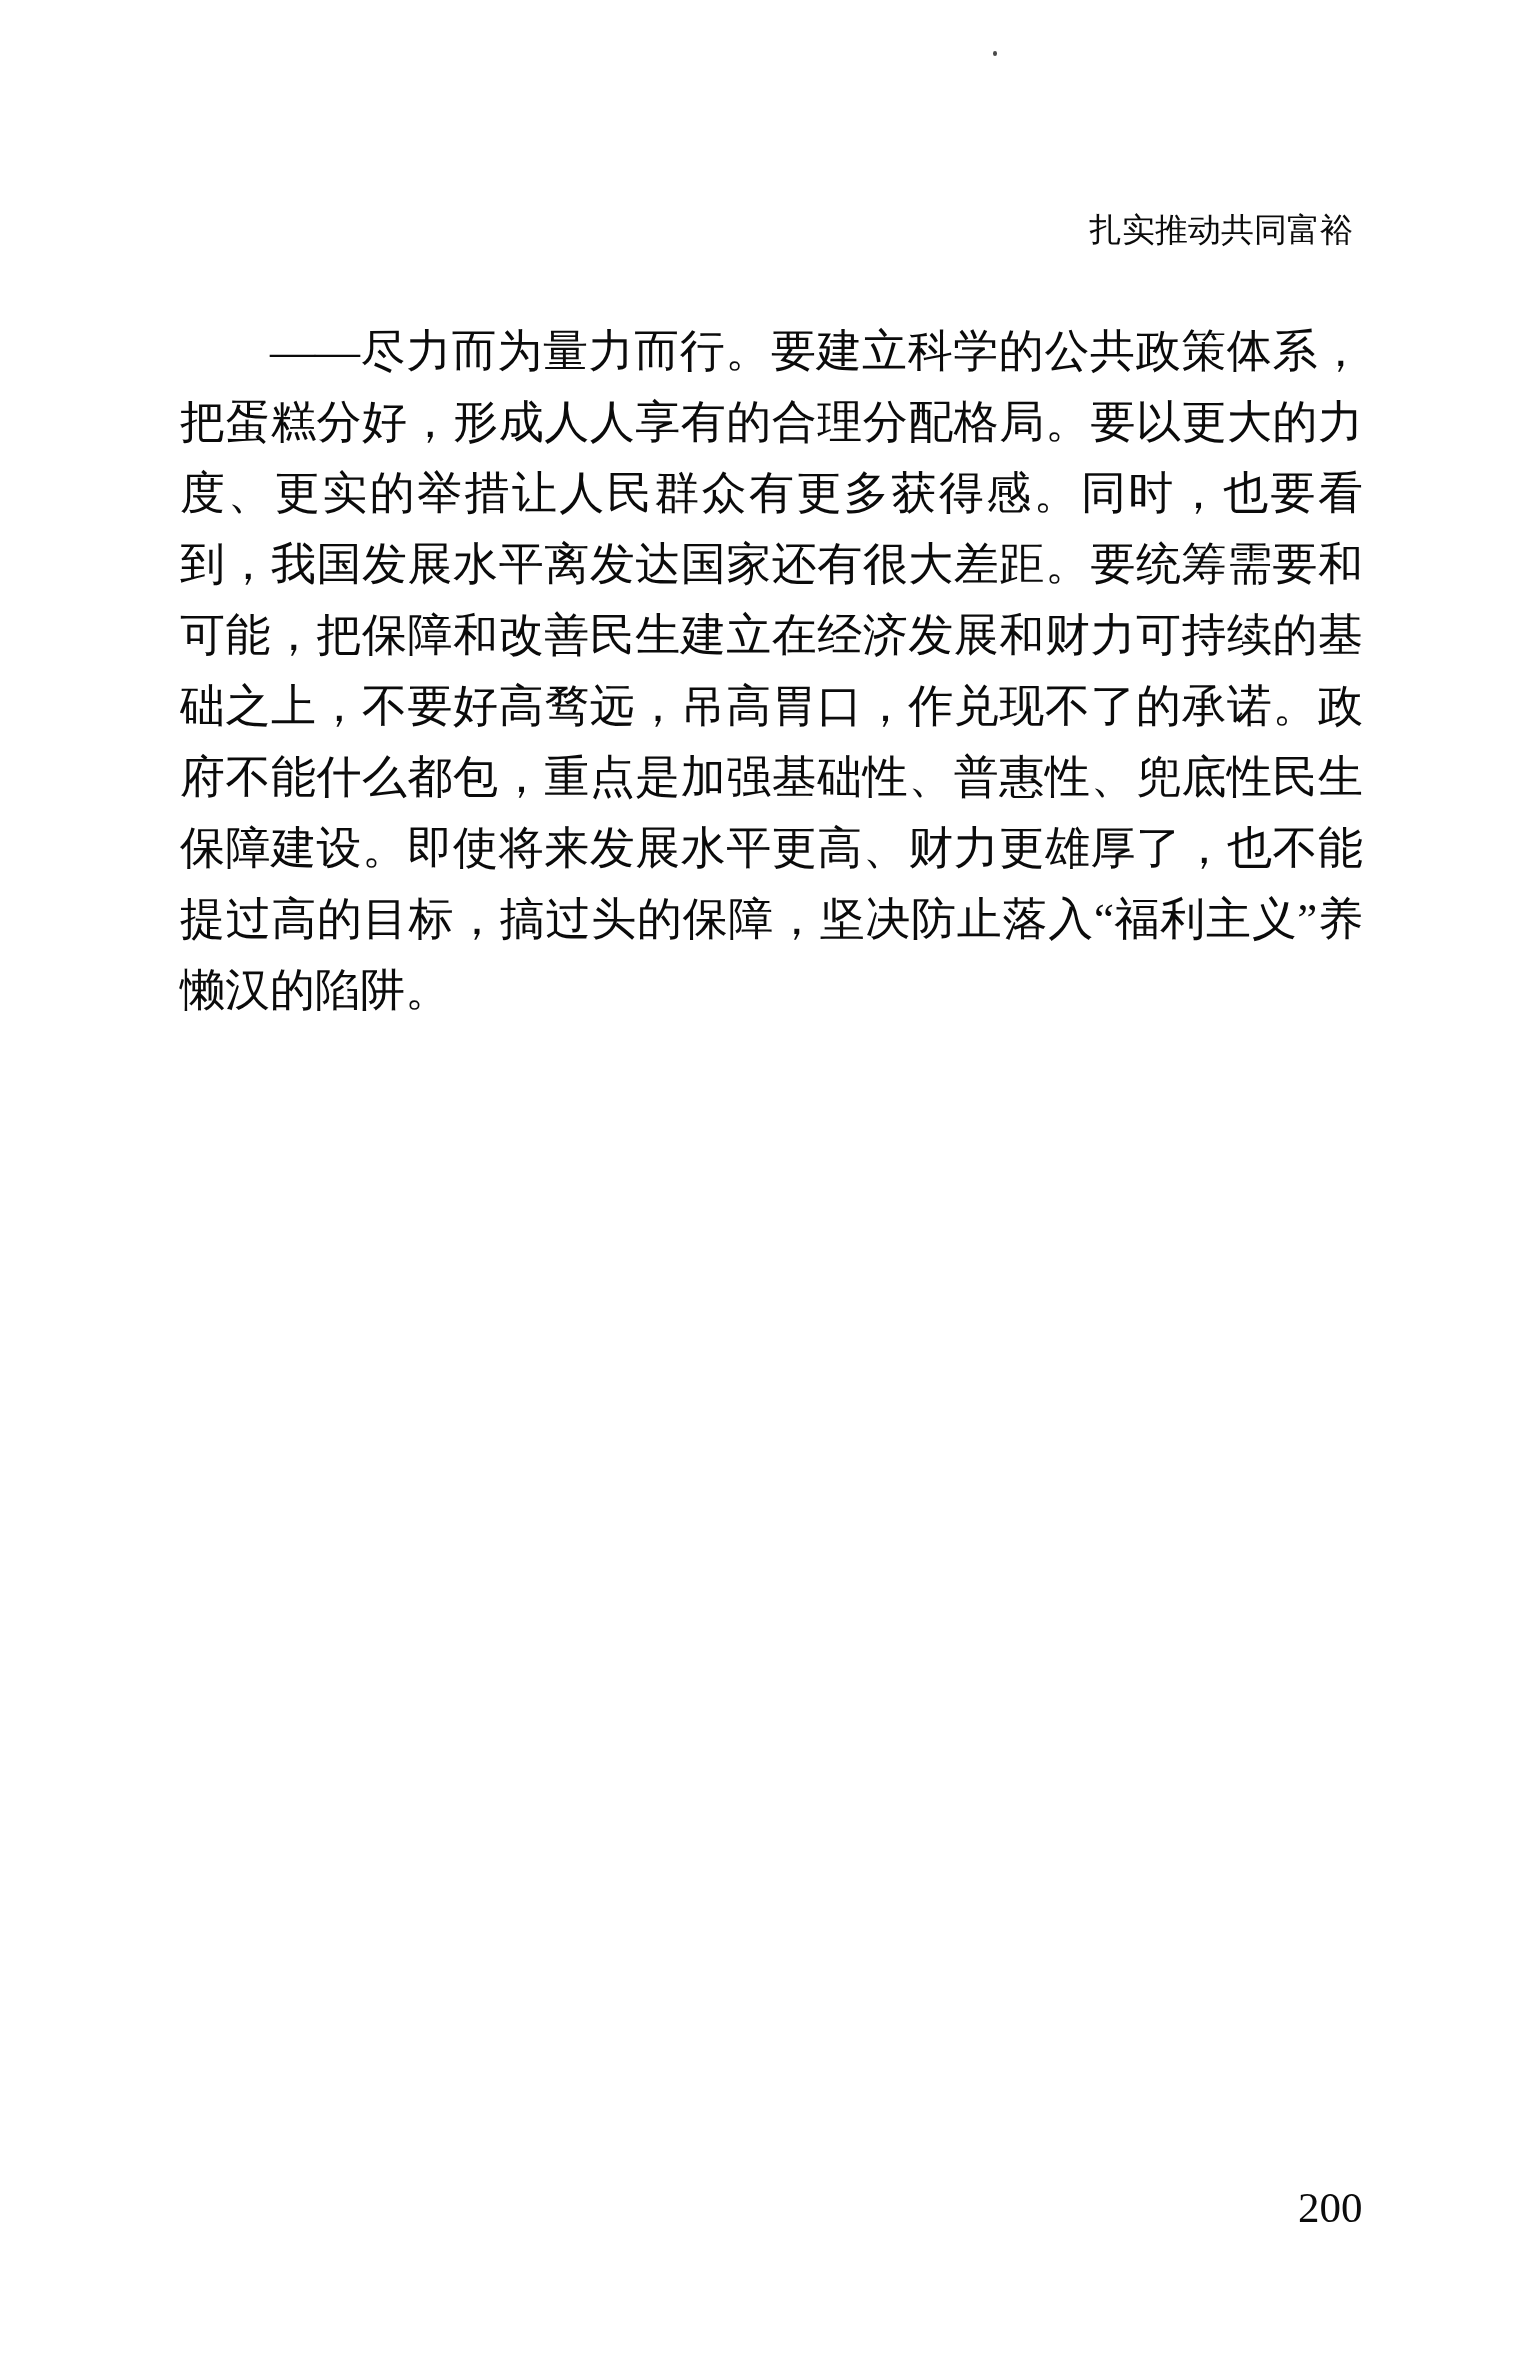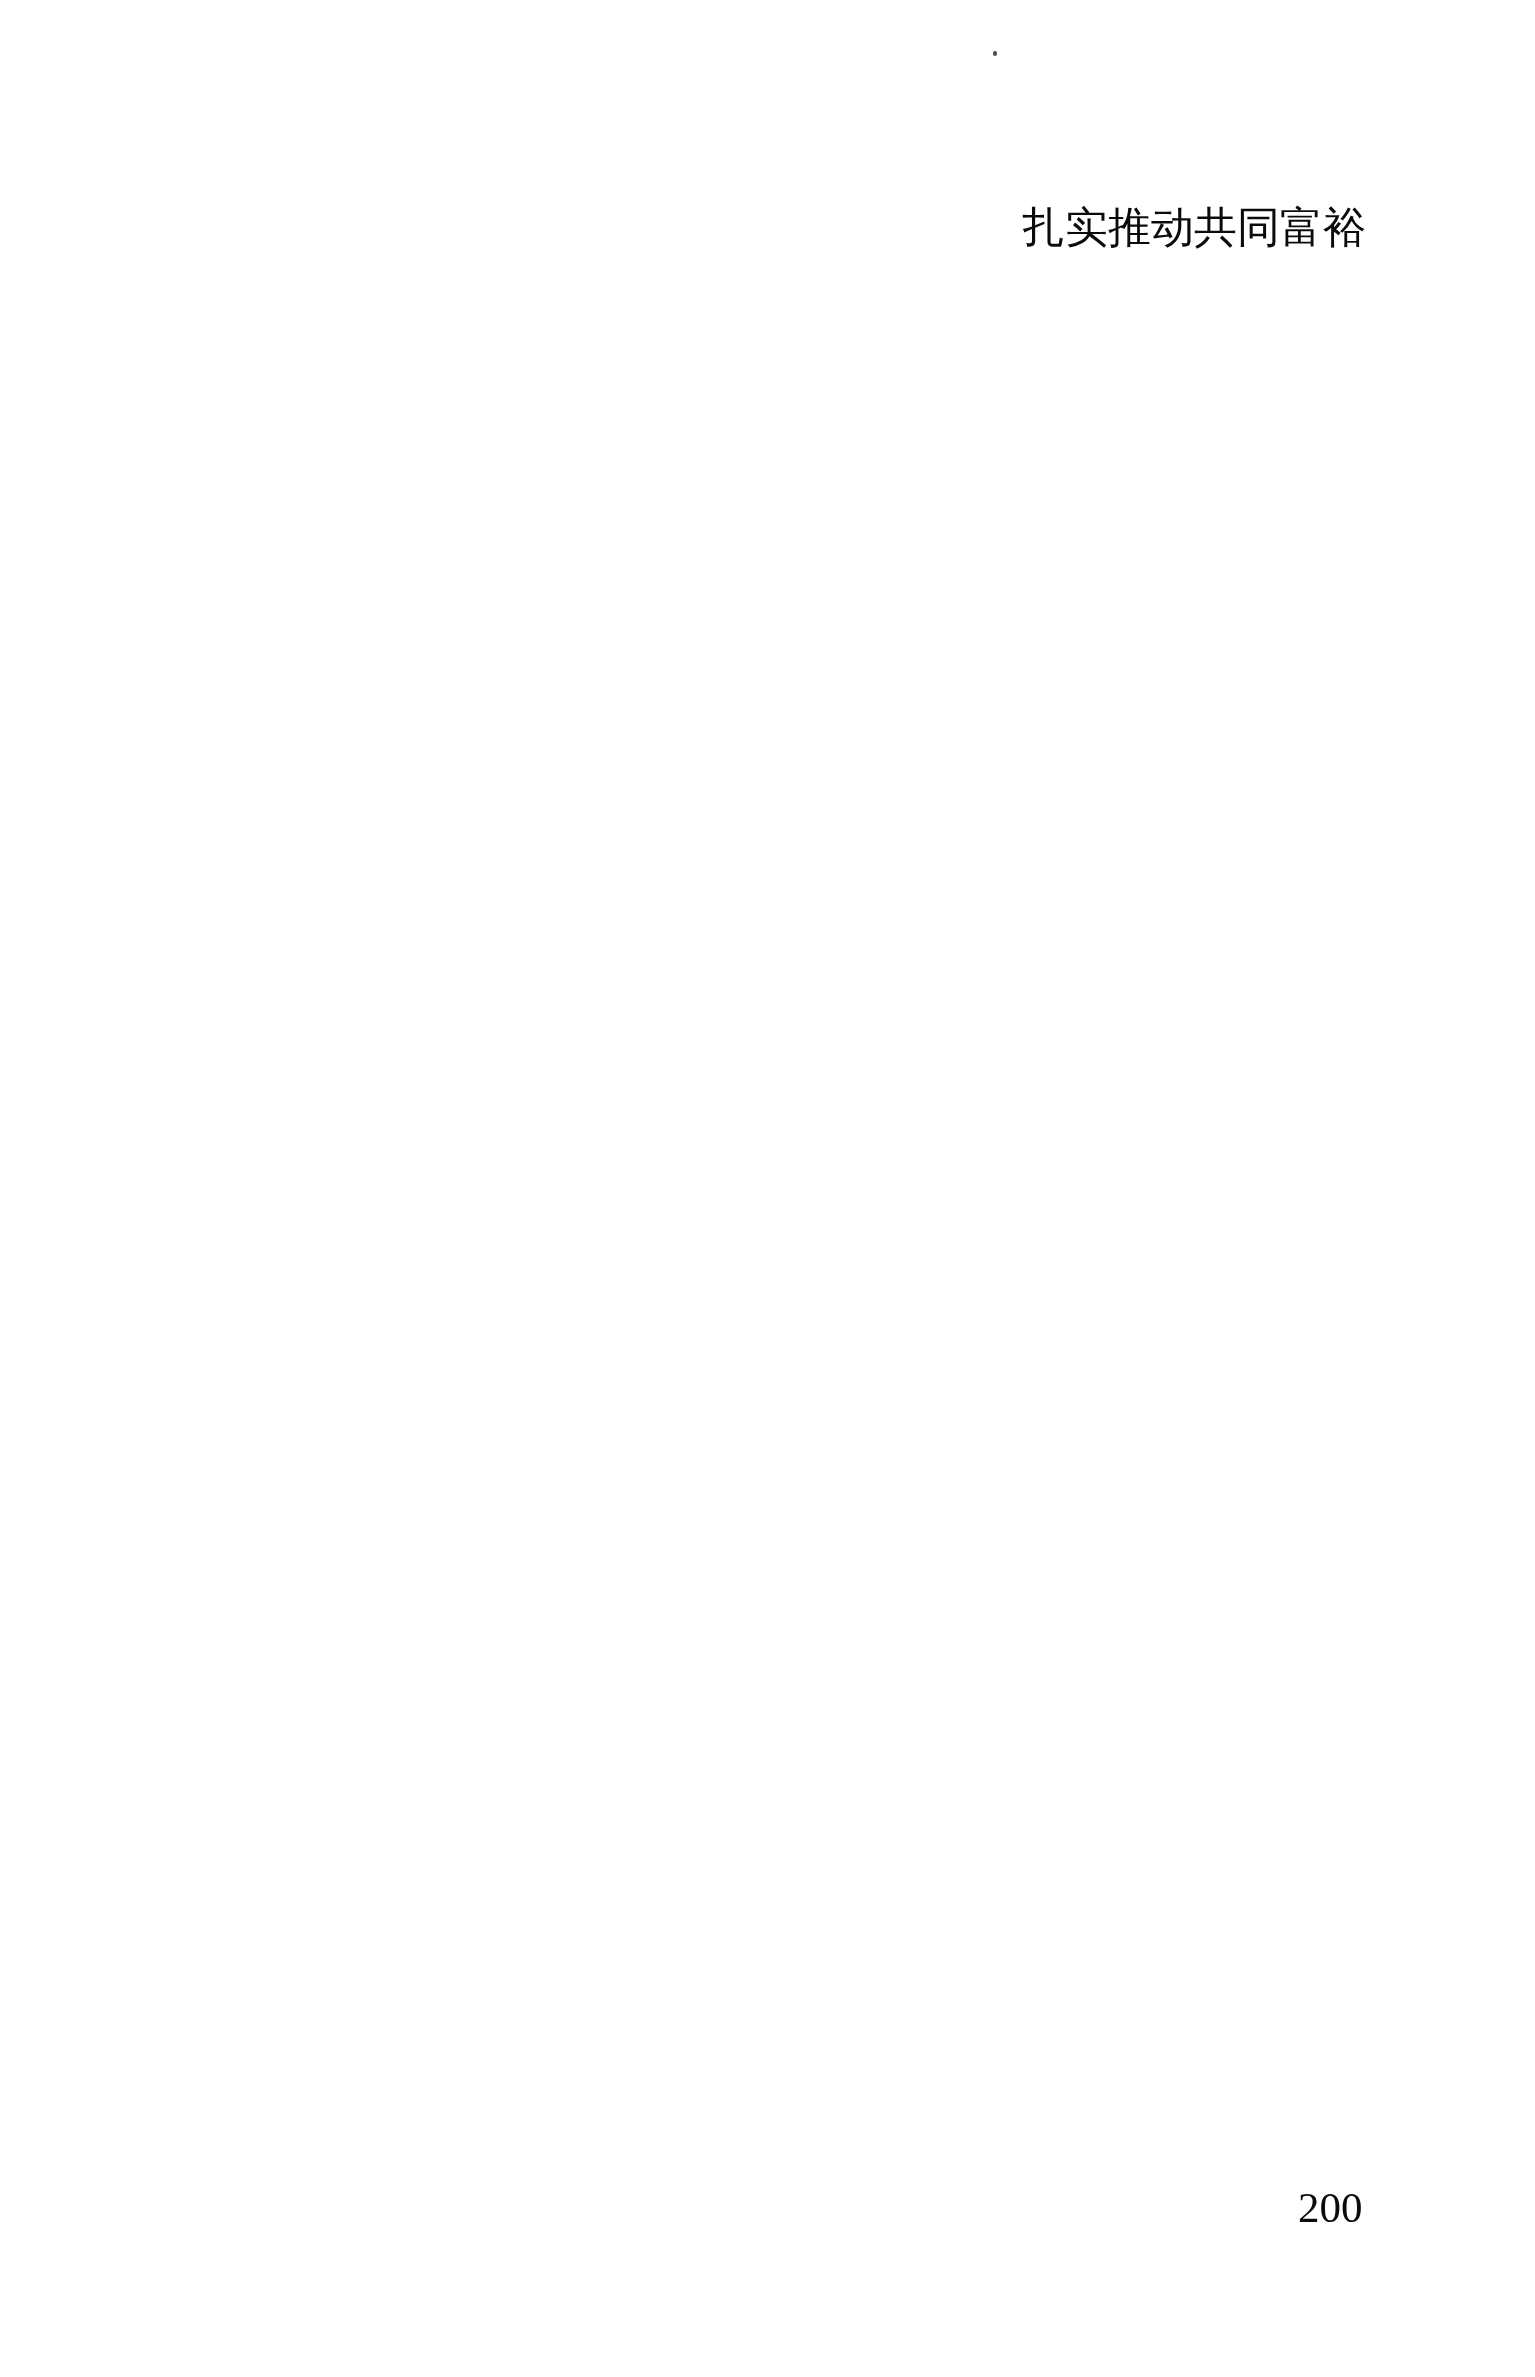--- a/index.html
+++ b/index.html
@@ -11,27 +11,26 @@
     width: 1536px;
     height: 2377px;
     background: #ffffff;
     color: #0b0b0b;
     font-family: "Liberation Serif", "DejaVu Serif", serif;
     overflow: hidden;
   }
   .running-head {
     position: absolute;
     top: 211px;
-    right: 170px;
-    font-size: 43px;
+    right: 183px;
+    font-size: 33px;
     line-height: 39px;
     letter-spacing: 0px;
     color: #0b0b0b;
     white-space: nowrap;
-    font-family: Liberation Mono, monospace;
   }
   .body-text {
     position: absolute;
     left: 180px;
     top: 316px;
     width: 1183px;
     font-size: 45px;
     line-height: 71px;
     text-align: justify;
     text-justify: inter-character;
@@ -70,18 +69,21 @@
 </head>
 <body>
 
 <div class="book-page" style="background: rgb(255, 255, 255); color: rgb(11, 11, 11);">
 
   <span class="scan-speck"></span>
 
   <div class="running-head">扎实推动共同富裕</div>
 
   <div class="body-text">
+    <p>
+      <span>——尽力而为量力而行。要建立科学的公共政策体系，把蛋糕分好，形成人人享有的合理分配格局。要以更大的力度、更实的举措让人民群众有更多获得感。同时，也要看到，我国发展水平离发达国家还有很大差距。要统筹需要和可能，把保障和改善民生建立在经济发展和财力可持续的基础之上，不要好高骛远，吊高胃口，作兑现不了的承诺。政府不能什么都包，重点是加强基础性、普惠性、兜底性民生保障建设。即使将来发展水平更高、财力更雄厚了，也不能提过高的目标，搞过头的保障，坚决防止落入“福利主义”养懒汉的陷阱。</span>
+    </p>
   </div>
 
   <div class="page-number">200</div>
 
 </div>
 
 
 </body></html>

